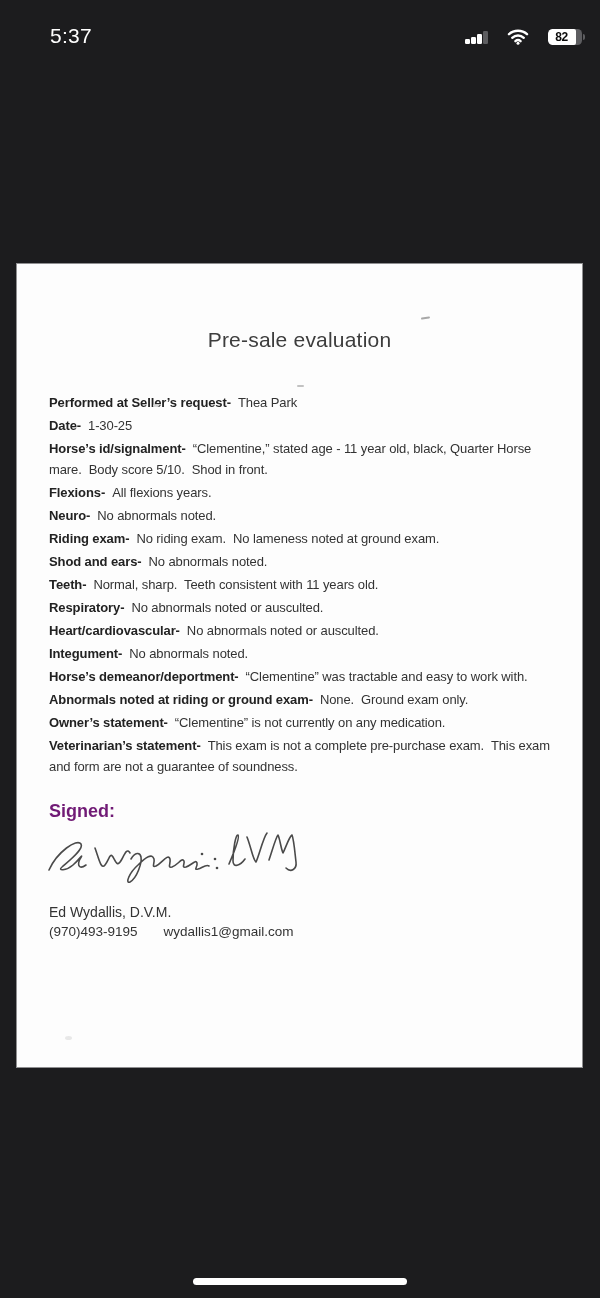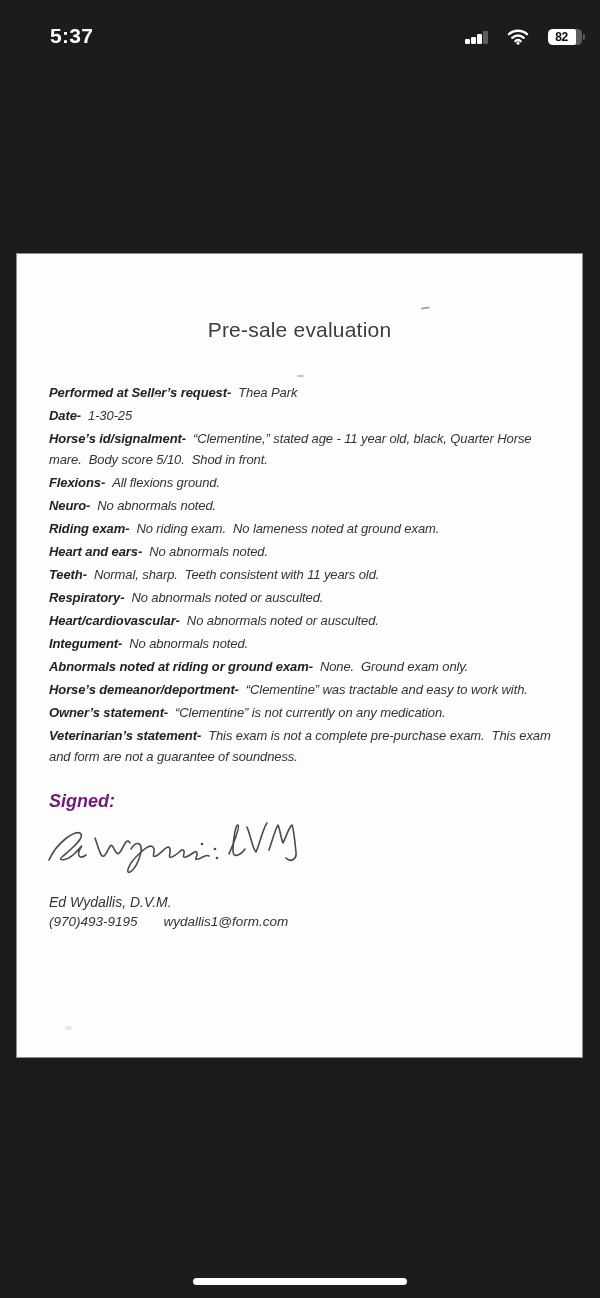--- a/index.html
+++ b/index.html
@@ -11,21 +11,21 @@
     position:relative;
   }
   .screen{position:absolute;inset:0;background:#1c1c1e;}
 
   
   .status-bar{
     position:absolute;top:0;left:0;right:0;height:60px;
   }
   .status-time{
     position:absolute;left:50px;top:24px;
-    color:#ffffff;font-size:21px;font-weight:700;letter-spacing:.3px;
+    color:#ffffff;font-size:21px;font-weight:400;letter-spacing:.3px;
   }
   .status-icons{
     position:absolute;right:15px;top:28px;height:18px;
     display:flex;align-items:center;gap:19px;
   }
   .signal{display:flex;align-items:flex-end;gap:1.5px;height:13px;}
   .signal i{display:block;width:4.5px;border-radius:1.2px;background:#ffffff;}
   .signal .b1{height:4.5px;}
   .signal .b2{height:7px;}
   .signal .b3{height:10px;}
@@ -45,33 +45,33 @@
     display:flex;align-items:center;justify-content:center;
     color:#0a0a0a;font-size:12px;font-weight:700;letter-spacing:-.3px;
   }
   .battery-cap{
     width:2.2px;height:6px;background:#5d5d60;
     border-radius:0 2px 2px 0;margin-left:1.2px;
   }
 
   
   .page{
-    position:absolute;left:16px;top:253px;width:567px;height:805px;
+    position:absolute;left:16px;top:263px;width:567px;height:805px;
     background:#fdfdfd;
     border:1px solid #8f8f91;
     box-sizing:border-box;
     color:#303030;
   }
   .doc-title{
     margin:64px 0 40px 0;
     text-align:center;
     font-size:21px;font-weight:400;color:#3d3d3d;
     letter-spacing:.2px;
   }
-  .content{padding:0 28px 0 32px;font-style:italic;}
+  .content{padding:0 28px 0 32px;}
   .entry{
     margin:0 0 2px 0;
     font-size:13px;line-height:21px;color:#333333;
     letter-spacing:-.1px;
     white-space:pre-wrap;
   }
   .entry .lbl{font-weight:700;color:#222222;}
   .entry .txt{margin-left:7px;}
   .signed{
     margin:24px 0 4px 0;
@@ -130,48 +130,48 @@
     <div class="artifact a2"></div>
     <div class="artifact a3"></div>
     <div class="artifact a4"></div>
 
     <h1 class="doc-title">Pre-sale evaluation</h1>
 
     <div class="content">
       <p class="entry"><span class="lbl">Performed at Seller’s request-</span><span class="txt">Thea Park</span></p>
       <p class="entry"><span class="lbl">Date-</span><span class="txt">1-30-25</span></p>
       <p class="entry"><span class="lbl">Horse’s id/signalment-</span><span class="txt">“Clementine,” stated age - 11 year old, black, Quarter Horse mare.  Body score 5/10.  Shod in front.</span></p>
-      <p class="entry"><span class="lbl">Flexions-</span><span class="txt">All flexions ground.</span></p>
+      <p class="entry"><span class="lbl">Flexions-</span><span class="txt">All flexions years.</span></p>
       <p class="entry"><span class="lbl">Neuro-</span><span class="txt">No abnormals noted.</span></p>
       <p class="entry"><span class="lbl">Riding exam-</span><span class="txt">No riding exam.  No lameness noted at ground exam.</span></p>
-      <p class="entry"><span class="lbl">Heart and ears-</span><span class="txt">No abnormals noted.</span></p>
+      <p class="entry"><span class="lbl">Shod and ears-</span><span class="txt">No abnormals noted.</span></p>
       <p class="entry"><span class="lbl">Teeth-</span><span class="txt">Normal, sharp.  Teeth consistent with 11 years old.</span></p>
       <p class="entry"><span class="lbl">Respiratory-</span><span class="txt">No abnormals noted or ausculted.</span></p>
       <p class="entry"><span class="lbl">Heart/cardiovascular-</span><span class="txt">No abnormals noted or ausculted.</span></p>
       <p class="entry"><span class="lbl">Integument-</span><span class="txt">No abnormals noted.</span></p>
+      <p class="entry"><span class="lbl">Horse’s demeanor/deportment-</span><span class="txt">“Clementine” was tractable and easy to work with.</span></p>
       <p class="entry"><span class="lbl">Abnormals noted at riding or ground exam-</span><span class="txt">None.  Ground exam only.</span></p>
-      <p class="entry"><span class="lbl">Horse’s demeanor/deportment-</span><span class="txt">“Clementine” was tractable and easy to work with.</span></p>
       <p class="entry"><span class="lbl">Owner’s statement-</span><span class="txt">“Clementine” is not currently on any medication.</span></p>
       <p class="entry"><span class="lbl">Veterinarian’s statement-</span><span class="txt">This exam is not a complete pre-purchase exam.  This exam and form are not a guarantee of soundness.</span></p>
 
       <p class="signed">Signed:</p>
 
       <svg class="signature" width="270" height="62" viewBox="0 0 270 62">
         <g stroke="#4a4a4a" stroke-width="1.6" fill="none" stroke-linecap="round" stroke-linejoin="round">
           <path d="M6 44 C14 26, 34 12, 38 18 C41 23, 27 34, 19 41 C14 45, 23 45, 30 39 C37 33, 41 26, 37 33 C34 39, 36 44, 43 39"></path>
           <path d="M52 22 C56 33, 58 44, 62 39 C66 34, 67 26, 70 31 C73 36, 74 42, 79 33 C82 27, 84 22, 87 27"></path>
           <path d="M88 33 C92 26, 97 26, 98 31 C99 37, 94 52, 87 56 C82 58, 86 47, 95 39 C103 31, 109 27, 111 33 C112 37, 108 42, 113 40 C119 37, 125 27, 127 33 C128 38, 124 42, 129 41 C135 39, 139 31, 141 35 C142 38, 138 42, 143 41 C149 39, 153 33, 154 37 C155 41, 150 44, 155 43 C159 42, 163 38, 166 40"></path>
           <circle cx="159" cy="28" r="1.3" fill="#4a4a4a" stroke="none"></circle>
           <circle cx="172" cy="33" r="1.3" fill="#4a4a4a" stroke="none"></circle>
           <circle cx="174" cy="42" r="1.3" fill="#4a4a4a" stroke="none"></circle>
           <path d="M186 38 C192 24, 197 11, 195 9 C193 8, 190 22, 190 35 C190 42, 197 40, 202 33"></path>
           <path d="M204 11 C208 21, 210 34, 213 36 C216 30, 220 12, 224 7"></path>
           <path d="M226 34 C230 22, 233 11, 235 9 C237 13, 238 23, 240 27 C243 21, 246 11, 249 9 C251 14, 252 28, 253 36 C254 43, 248 47, 243 42"></path>
         </g>
       </svg>
 
       <p class="signer">Ed Wydallis, D.V.M.</p>
-      <p class="contact"><span>(970)493-9195</span><span class="email">wydallis1@form.com</span></p>
+      <p class="contact"><span>(970)493-9195</span><span class="email">wydallis1@gmail.com</span></p>
     </div>
   </div>
 
   <div class="home-indicator"></div>
 </div>
 
 </body></html>

